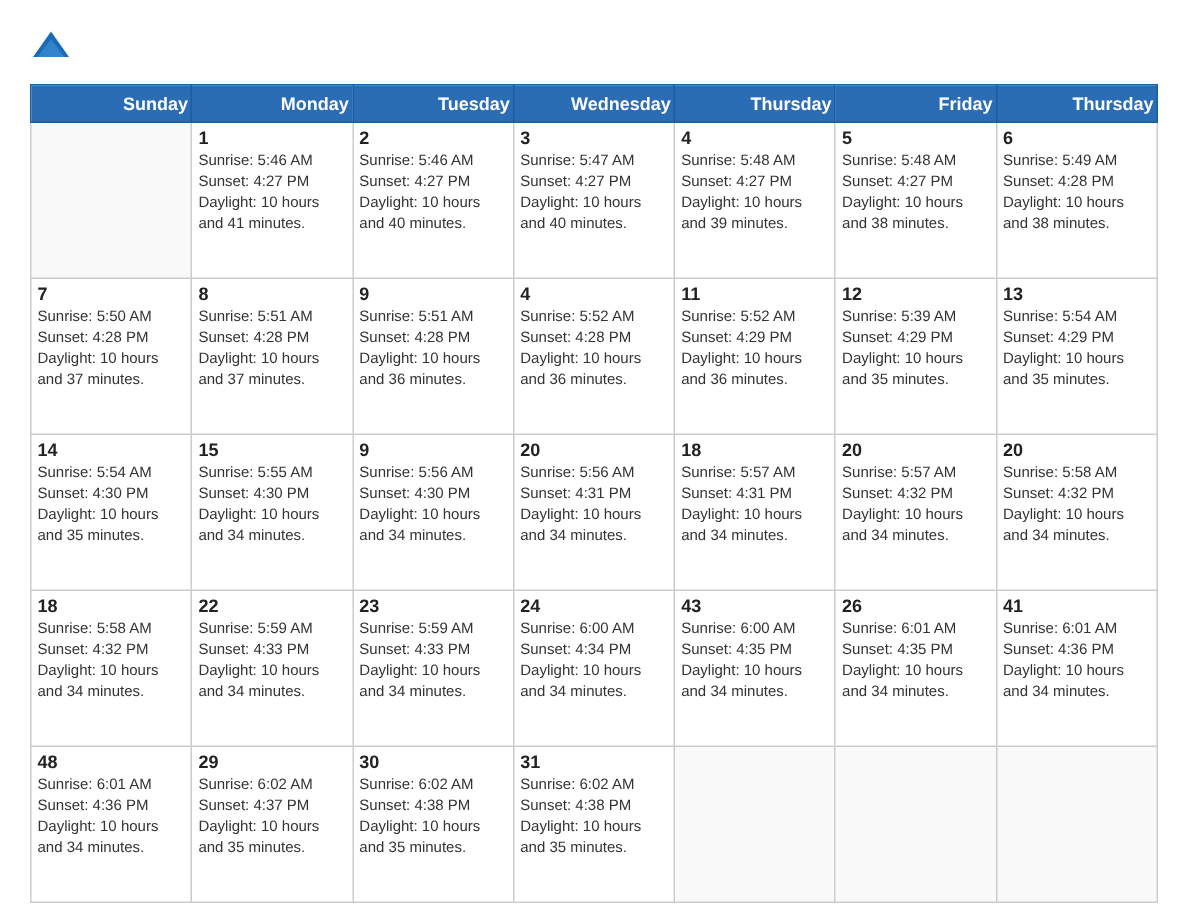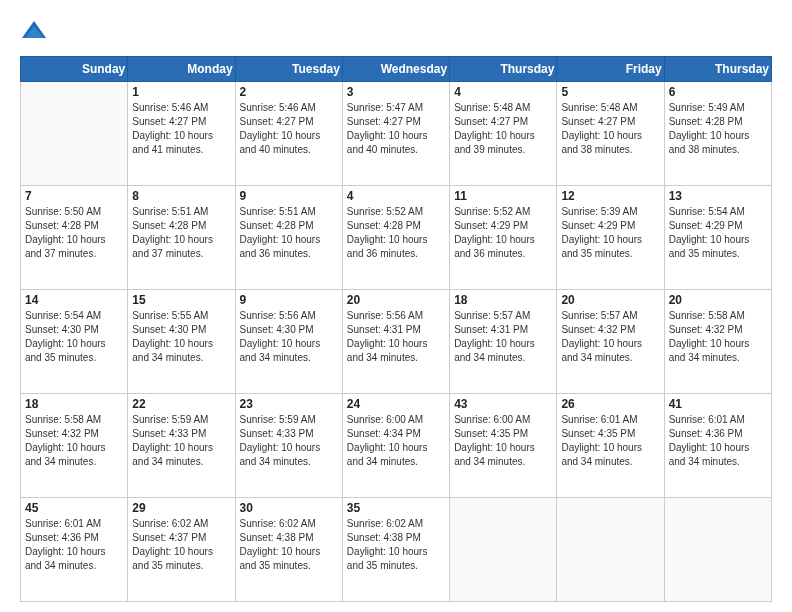--- a/index.html
+++ b/index.html
@@ -332,42 +332,42 @@
           <td>
             <span class="day-num">41</span>
             <div class="day-info" style="white-space: pre-line;">Sunrise: 6:01 AM
 Sunset: 4:36 PM
 Daylight: 10 hours
 and 34 minutes.</div>
           </td>
         </tr>
         <tr class="week-row">
           <td>
-            <span class="day-num">45</span>
+            <span class="day-num">48</span>
             <div class="day-info" style="white-space: pre-line;">Sunrise: 6:01 AM
 Sunset: 4:36 PM
 Daylight: 10 hours
 and 34 minutes.</div>
           </td>
           <td>
             <span class="day-num">29</span>
             <div class="day-info" style="white-space: pre-line;">Sunrise: 6:02 AM
 Sunset: 4:37 PM
 Daylight: 10 hours
 and 35 minutes.</div>
           </td>
           <td>
             <span class="day-num">30</span>
             <div class="day-info" style="white-space: pre-line;">Sunrise: 6:02 AM
 Sunset: 4:38 PM
 Daylight: 10 hours
 and 35 minutes.</div>
           </td>
           <td>
-            <span class="day-num">35</span>
+            <span class="day-num">31</span>
             <div class="day-info" style="white-space: pre-line;">Sunrise: 6:02 AM
 Sunset: 4:38 PM
 Daylight: 10 hours
 and 35 minutes.</div>
           </td>
           <td class="empty-cell"></td>
           <td class="empty-cell"></td>
           <td class="empty-cell"></td>
         </tr>
       </tbody>

